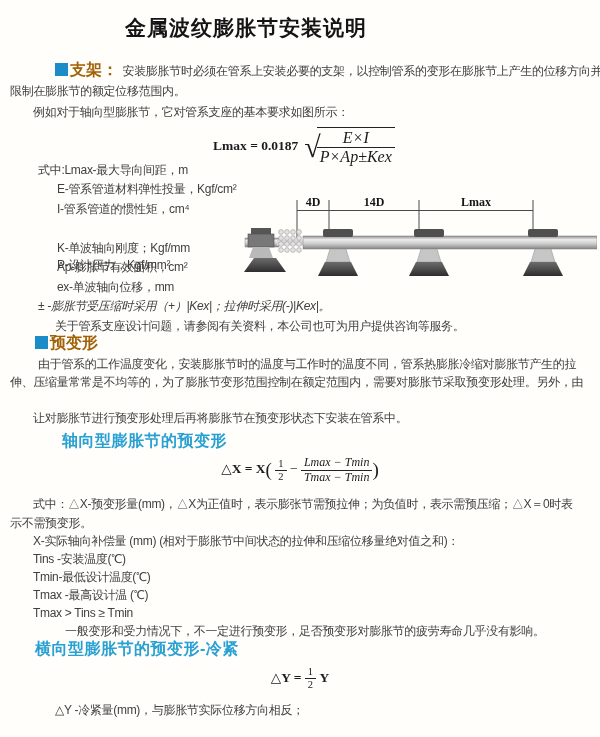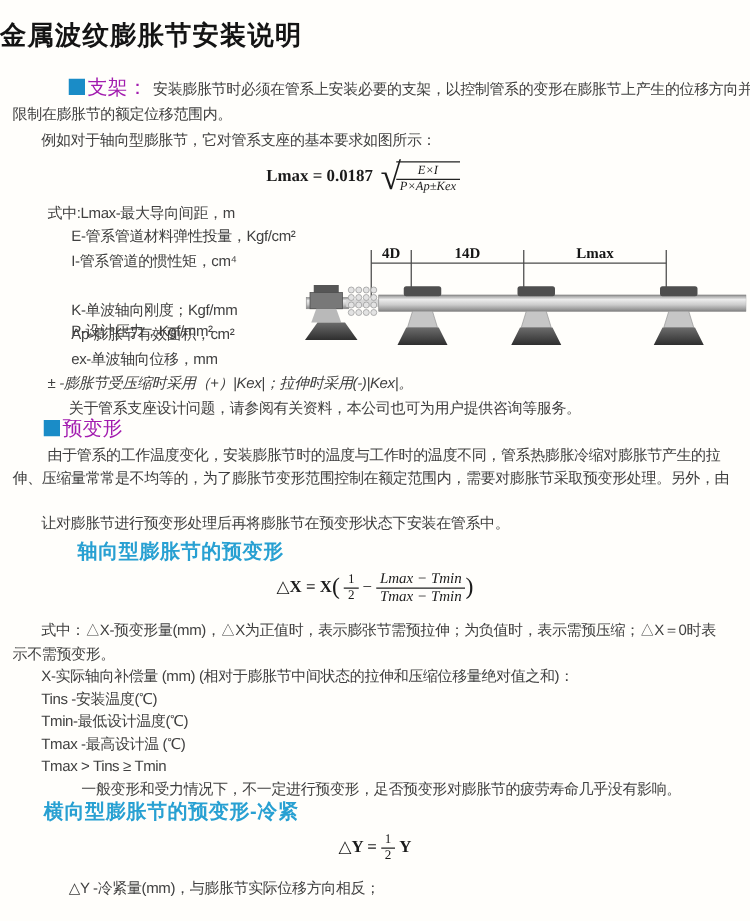--- a/index.html
+++ b/index.html
@@ -4,42 +4,42 @@
 <style>
   html,body{margin:0;padding:0;background:#ffffff;}
   .page{
     position:relative;width:600px;height:737px;overflow:hidden;
     background:#fffefb;outline:1px solid #f0efec;
     font-family:"Liberation Sans",sans-serif;color:#404040;
   }
   .abs{position:absolute;}
   .line{font-size:12px;letter-spacing:-0.3px;white-space:nowrap;line-height:1.25;}
   .title{font-size:21px;font-weight:bold;color:#141414;letter-spacing:1px;white-space:nowrap;}
-  .sec-head{color:#a21caf;font-weight:normal;font-size:16px;letter-spacing:0;}
+  .sec-head{color:#a16207;font-weight:bold;font-size:16px;letter-spacing:0;}
   .marker{display:inline-block;width:13px;height:13px;background:#1a8cc7;margin-right:2px;vertical-align:-1px;}
   .sub-head{color:#28a0d2;font-weight:bold;font-size:16px;letter-spacing:0.5px;white-space:nowrap;}
   .formula{font-family:"Liberation Serif","DejaVu Serif",serif;color:#1b1b1b;white-space:nowrap;}
   .fbold{font-weight:bold;}
   .it{font-style:italic;}
   .frac{display:inline-block;vertical-align:middle;text-align:center;line-height:1.15;}
   .frac .num{display:block;border-bottom:1px solid #222;padding:0 3px;}
   .frac .den{display:block;padding:0 3px;}
   .sqrt-sign{font-size:30px;font-weight:400;vertical-align:middle;line-height:1;margin-left:6px;}
-  .radicand{border-top:1.6px solid #222;margin-left:-4px;font-size:10px;padding-top:1px;}
+  .radicand{border-top:1.6px solid #222;margin-left:-4px;font-size:16px;padding-top:1px;}
   .half{font-size:10.5px;}
   .paren{font-size:19px;vertical-align:middle;}
   .center-row{width:300px;text-align:center;}
   svg text{font-family:"Liberation Serif","DejaVu Serif",serif;font-weight:bold;font-size:12px;fill:#151515;}
 </style>
 </head>
 <body>
 
 <div class="page">
 
-  <div class="abs title" style="left:0;top:14px;width:492px;text-align:left;">金属波纹膨胀节安装说明</div>
+  <div class="abs title" style="left:0;top:14px;width:492px;text-align:center;">金属波纹膨胀节安装说明</div>
 
   <div class="abs" style="left:55px;top:60px;white-space:nowrap;">
     <span class="marker"></span><span class="sec-head">支架：</span>
     <span class="line">安装膨胀节时必须在管系上安装必要的支架，以控制管系的变形在膨胀节上产生的位移方向并</span>
   </div>
   <div class="abs line" style="left:10px;top:84px;">限制在膨胀节的额定位移范围内。</div>
   <div class="abs line" style="left:33px;top:105px;">例如对于轴向型膨胀节，它对管系支座的基本要求如图所示：</div>
 
   <div class="abs formula" style="left:213px;top:127px;font-size:13.5px;">
     <span class="fbold">Lmax = 0.0187</span><span class="sqrt-sign">√</span><span class="frac radicand it"><span class="num">E×I</span><span class="den">P×Ap±Kex</span></span>

